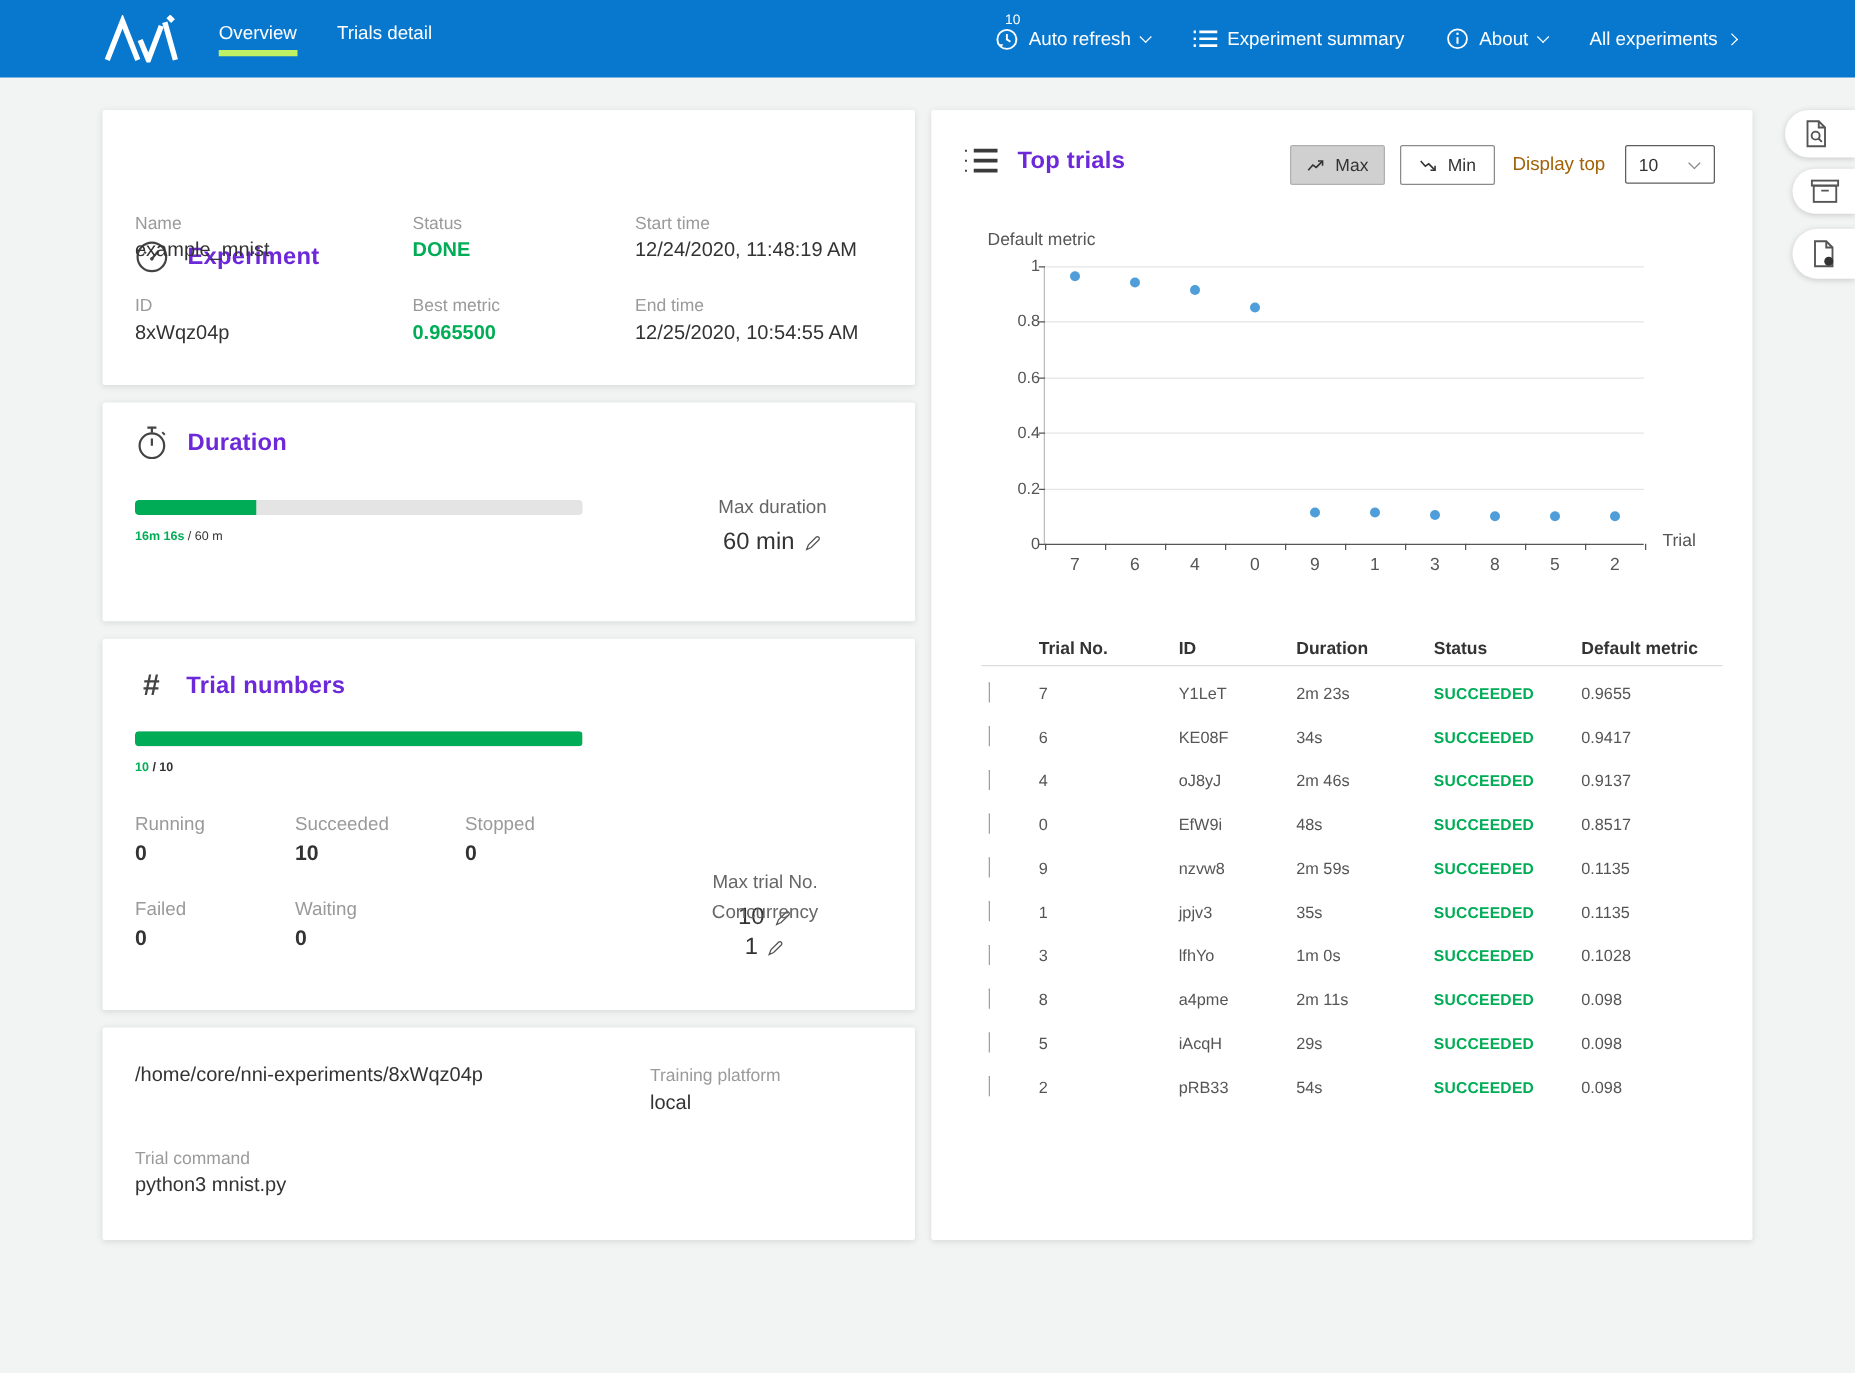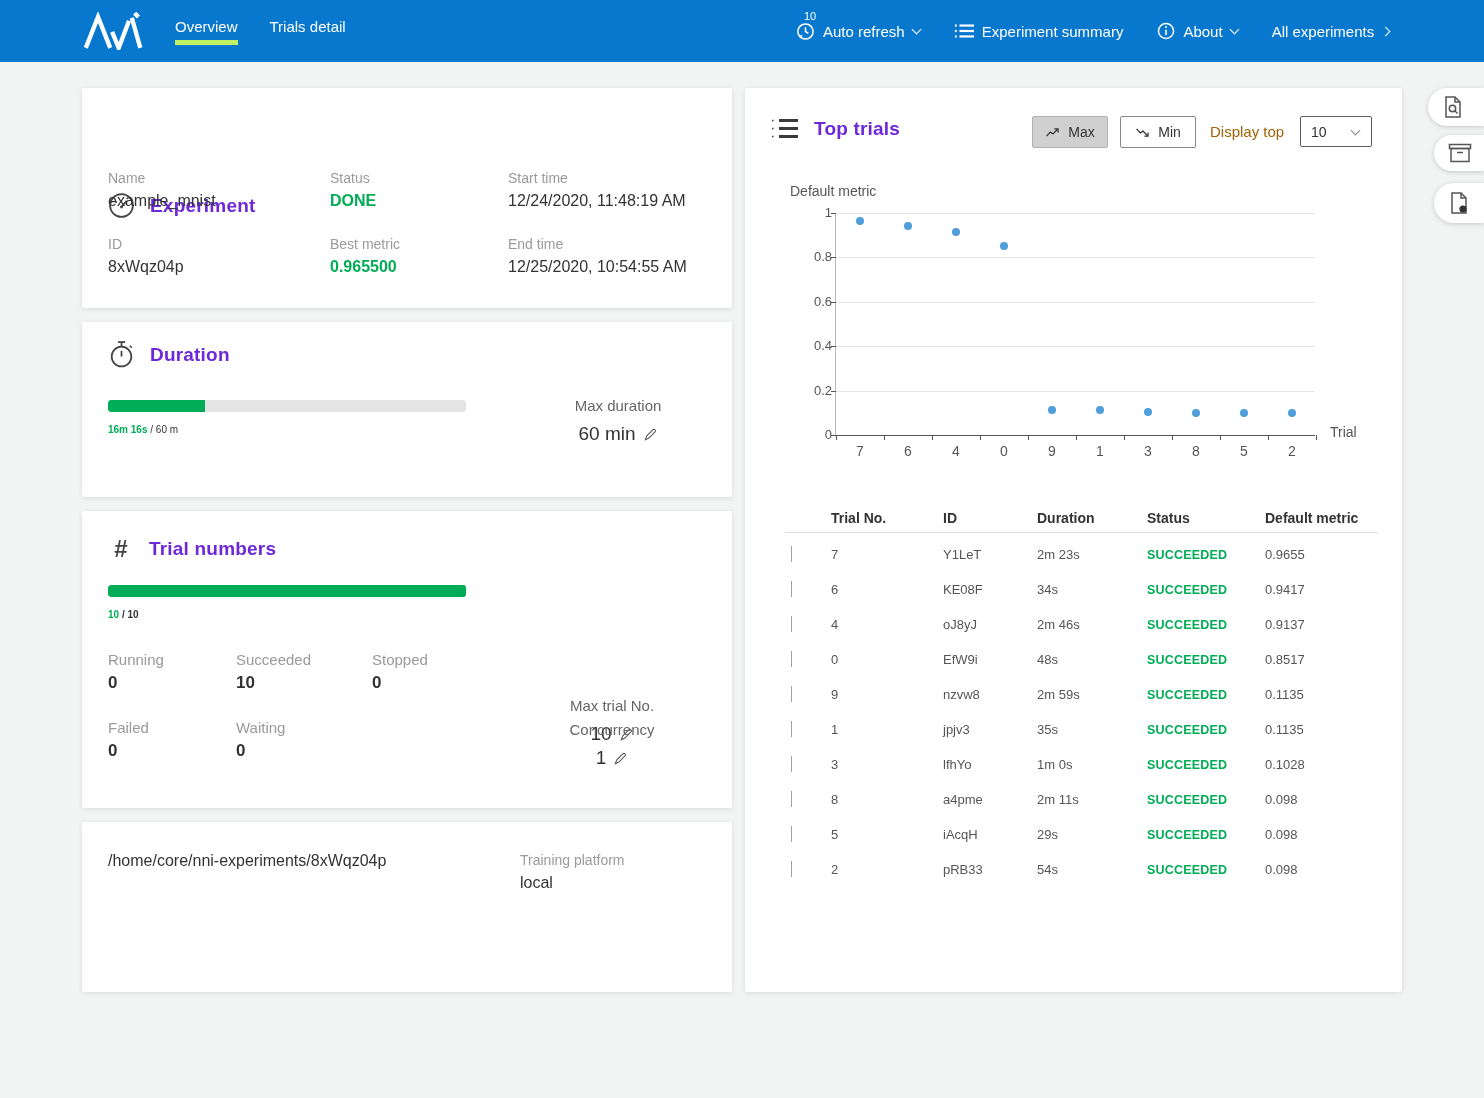--- a/index.html
+++ b/index.html
@@ -262,20 +262,24 @@
 </div>
 
 <div class="card" id="card-log">
   <div class="log-grid" id="log-fields">
       <div class="field">
         <div class="val">/home/core/nni-experiments/8xWqz04p</div>
       </div>
       <div class="field">
         <div class="lbl">Training platform</div>
         <div class="val">local</div>
+      </div>
+      <div class="field">
+        <div class="lbl">Trial command</div>
+        <div class="val">python3 mnist.py</div>
       </div>
     </div>
 </div>
 
 <div class="card" id="card-toptrials">
   <div class="card-title" style="top:28px;">
     <svg width="28" height="25" viewBox="0 0 28 24">
       <g stroke="#3a3a3a" stroke-width="3">
         <line x1="8" y1="4" x2="27" y2="4"></line>
           <line x1="8" y1="12" x2="27" y2="12"></line>

